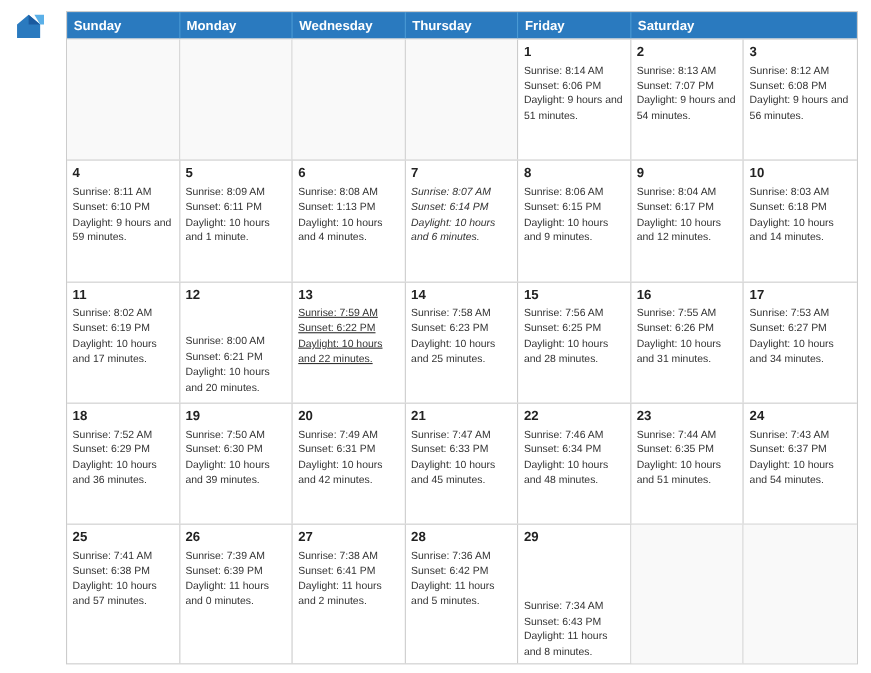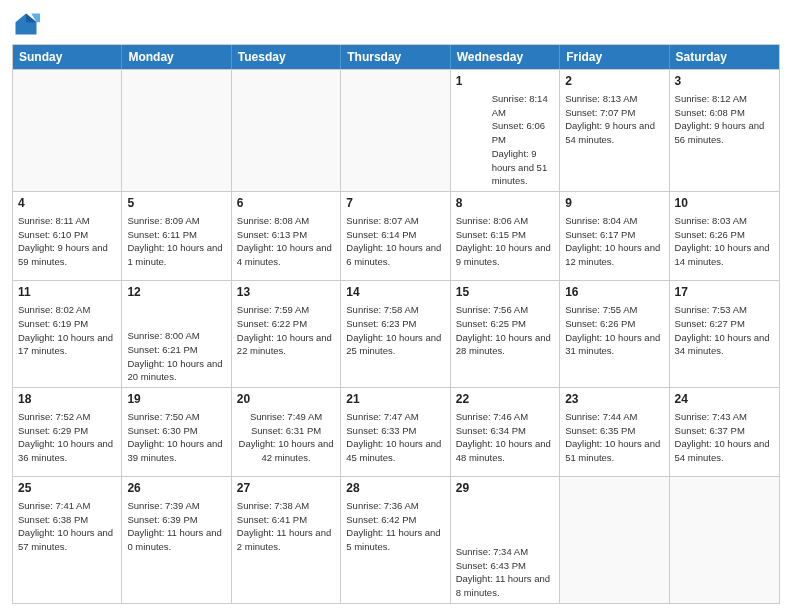--- a/index.html
+++ b/index.html
@@ -8,22 +8,23 @@
       height: 612px;
       background: #fff;
       font-family: Arial, sans-serif;
       font-size: 11px;
       overflow: hidden;
     }
     .page {
       width: 792px;
       height: 612px;
       display: flex;
-      flex-direction: column;
+      flex-direction: row;
       padding: 10px 12px 8px 12px;
+      gap: 16px;
     }
     .header {
       display: flex;
       justify-content: space-between;
       align-items: flex-start;
       margin-bottom: 6px;
     }
     .logo {
       display: flex;
       align-items: center;
@@ -125,35 +126,34 @@
     <div class="title-block">
       <div class="month-title"></div>
       <div class="location"></div>
     </div>
   </div>
 
   <div class="calendar">
     <div class="cal-header-row">
     <div class="cal-header-cell">Sunday</div>
         <div class="cal-header-cell">Monday</div>
-        <div class="cal-header-cell">Tuesday</div>
+        <div class="cal-header-cell">Wednesday</div>
         <div class="cal-header-cell">Thursday</div>
-        <div class="cal-header-cell">Wednesday</div>
         <div class="cal-header-cell">Friday</div>
         <div class="cal-header-cell">Saturday</div>
       </div>
     <div class="cal-body">
     <div class="cal-week">
           <div class="cal-cell empty"></div>
           <div class="cal-cell empty"></div>
           <div class="cal-cell empty"></div>
           <div class="cal-cell empty"></div>
           <div class="cal-cell">
             <span class="day-number">1</span>
-            <div class="day-info" style="white-space: pre-line; margin-left: 36px;">Sunrise: 8:14 AM
+            <div class="day-info" style="white-space: pre-line;">Sunrise: 8:14 AM
 Sunset: 6:06 PM
 Daylight: 9 hours and 51 minutes.</div>
           </div>
           <div class="cal-cell">
             <span class="day-number">2</span>
             <div class="day-info" style="white-space: pre-line;">Sunrise: 8:13 AM
 Sunset: 7:07 PM
 Daylight: 9 hours and 54 minutes.</div>
           </div>
           <div class="cal-cell">
@@ -172,64 +172,64 @@
           </div>
           <div class="cal-cell">
             <span class="day-number">5</span>
             <div class="day-info" style="white-space: pre-line;">Sunrise: 8:09 AM
 Sunset: 6:11 PM
 Daylight: 10 hours and 1 minute.</div>
           </div>
           <div class="cal-cell">
             <span class="day-number">6</span>
             <div class="day-info" style="white-space: pre-line;">Sunrise: 8:08 AM
-Sunset: 6:13 PM
+Sunset: 1:13 PM
 Daylight: 10 hours and 4 minutes.</div>
           </div>
           <div class="cal-cell">
             <span class="day-number">7</span>
-            <div class="day-info" style="white-space: pre-line;">Sunrise: 8:07 AM
+            <div class="day-info" style="white-space: pre-line; font-style: italic;">Sunrise: 8:07 AM
 Sunset: 6:14 PM
 Daylight: 10 hours and 6 minutes.</div>
           </div>
           <div class="cal-cell">
             <span class="day-number">8</span>
             <div class="day-info" style="white-space: pre-line;">Sunrise: 8:06 AM
 Sunset: 6:15 PM
 Daylight: 10 hours and 9 minutes.</div>
           </div>
           <div class="cal-cell">
             <span class="day-number">9</span>
             <div class="day-info" style="white-space: pre-line;">Sunrise: 8:04 AM
 Sunset: 6:17 PM
 Daylight: 10 hours and 12 minutes.</div>
           </div>
           <div class="cal-cell">
             <span class="day-number">10</span>
             <div class="day-info" style="white-space: pre-line;">Sunrise: 8:03 AM
-Sunset: 6:26 PM
+Sunset: 6:18 PM
 Daylight: 10 hours and 14 minutes.</div>
           </div>
         </div>
         <div class="cal-week">
           <div class="cal-cell">
             <span class="day-number">11</span>
             <div class="day-info" style="white-space: pre-line;">Sunrise: 8:02 AM
 Sunset: 6:19 PM
 Daylight: 10 hours and 17 minutes.</div>
           </div>
           <div class="cal-cell">
             <span class="day-number">12</span>
             <div class="day-info" style="white-space: pre-line; margin-top: 28px;">Sunrise: 8:00 AM
 Sunset: 6:21 PM
 Daylight: 10 hours and 20 minutes.</div>
           </div>
           <div class="cal-cell">
             <span class="day-number">13</span>
-            <div class="day-info" style="white-space: pre-line;">Sunrise: 7:59 AM
+            <div class="day-info" style="white-space: pre-line; text-decoration: underline;">Sunrise: 7:59 AM
 Sunset: 6:22 PM
 Daylight: 10 hours and 22 minutes.</div>
           </div>
           <div class="cal-cell">
             <span class="day-number">14</span>
             <div class="day-info" style="white-space: pre-line;">Sunrise: 7:58 AM
 Sunset: 6:23 PM
 Daylight: 10 hours and 25 minutes.</div>
           </div>
           <div class="cal-cell">
@@ -259,21 +259,21 @@
 Daylight: 10 hours and 36 minutes.</div>
           </div>
           <div class="cal-cell">
             <span class="day-number">19</span>
             <div class="day-info" style="white-space: pre-line;">Sunrise: 7:50 AM
 Sunset: 6:30 PM
 Daylight: 10 hours and 39 minutes.</div>
           </div>
           <div class="cal-cell">
             <span class="day-number">20</span>
-            <div class="day-info" style="white-space: pre-line; text-align: center;">Sunrise: 7:49 AM
+            <div class="day-info" style="white-space: pre-line;">Sunrise: 7:49 AM
 Sunset: 6:31 PM
 Daylight: 10 hours and 42 minutes.</div>
           </div>
           <div class="cal-cell">
             <span class="day-number">21</span>
             <div class="day-info" style="white-space: pre-line;">Sunrise: 7:47 AM
 Sunset: 6:33 PM
 Daylight: 10 hours and 45 minutes.</div>
           </div>
           <div class="cal-cell">

